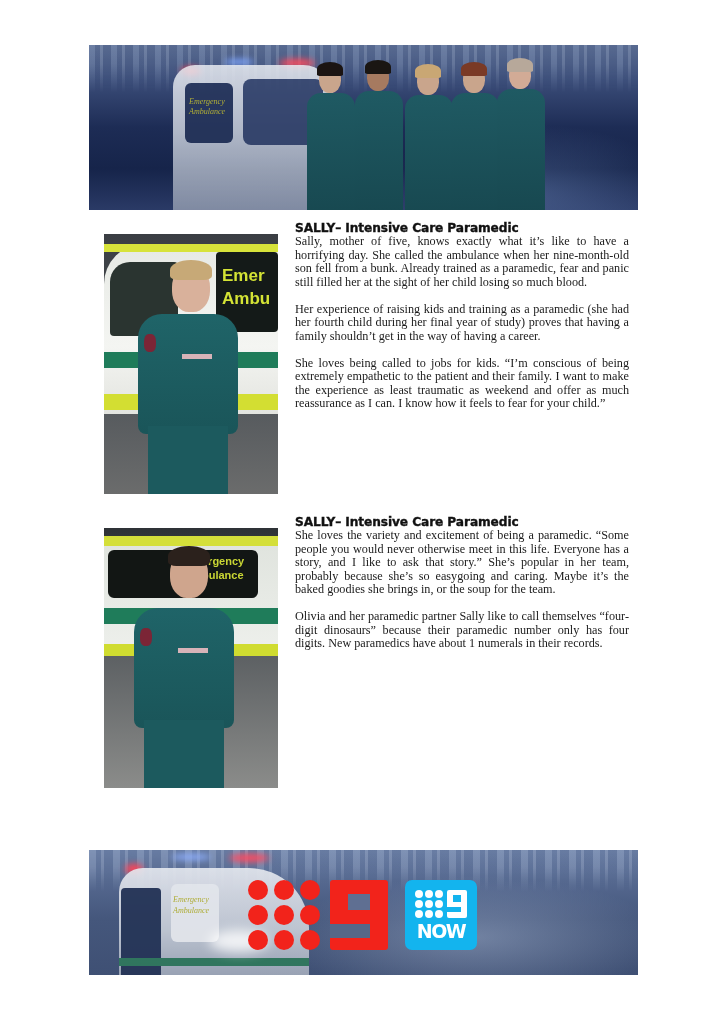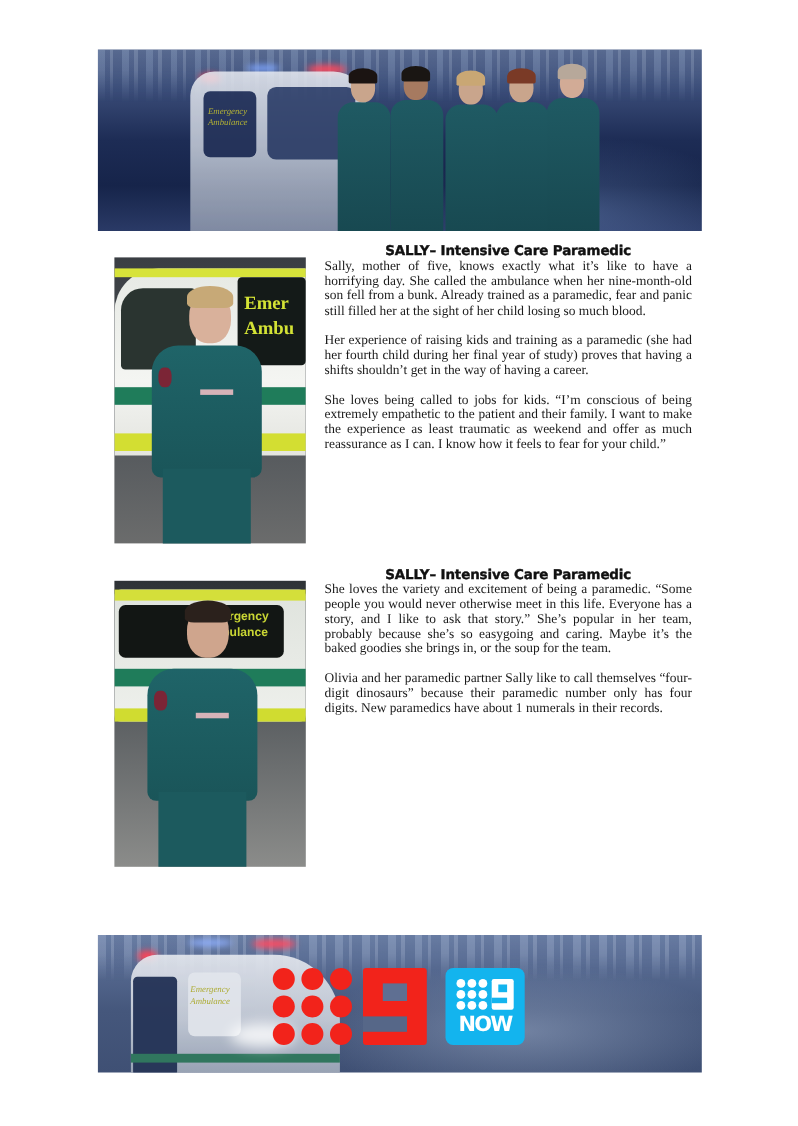--- a/index.html
+++ b/index.html
@@ -139,21 +139,20 @@
       position: absolute;
       left: 104px;
       width: 174px;
       height: 260px;
       overflow: hidden;
     }
     .photo.sally {
       top: 234px;
       background:
         linear-gradient(180deg, #3a3e43 0%, #4e5358 55%, #6b6c6c 100%);
-      font-family: Liberation Serif, serif;
     }
     .photo.olivia {
       top: 528px;
       background:
         linear-gradient(180deg, #2e3236 0%, #595d60 45%, #8b8c8a 100%);
     }
     .photo .van {
       position: absolute;
       left: 0;
       width: 174px;
@@ -274,21 +273,21 @@
     .profile-text.sally { top: 221px; }
     .profile-text.olivia { top: 515px; }
     .profile-text h2 {
       margin: 0;
       font-family: "DejaVu Sans", sans-serif;
       font-weight: 900;
       font-size: 12.2px;
       line-height: 14px;
       letter-spacing: -0.1px;
       color: #111;
-      text-align: center;
+      text-align: left;
       -webkit-text-stroke: 0.35px #111;
     }
     .profile-text p {
       margin: 0 0 13.5px 0;
       font-family: Liberation Serif, serif;
     }
 
     
     .banner-bottom {
       position: absolute;
@@ -533,21 +532,21 @@
     <div class="badge"></div>
     <div class="tag"></div>
     <div class="head"></div>
     <div class="hair"></div>
   </div>
 </div>
 
 <div class="profile-text sally">
   <h2>SALLY– Intensive Care Paramedic</h2>
   <p>Sally, mother of five, knows exactly what it’s like to have a horrifying day. She called the ambulance when her nine-month-old son fell from a bunk. Already trained as a paramedic, fear and panic still filled her at the sight of her child losing so much blood.</p>
-  <p>Her experience of raising kids and training as a paramedic (she had her fourth child during her final year of study) proves that having a shifts shouldn’t get in the way of having a career.</p>
+  <p>Her experience of raising kids and training as a paramedic (she had her fourth child during her final year of study) proves that having a family shouldn’t get in the way of having a career.</p>
   <p>She loves being called to jobs for kids. “I’m conscious of being extremely empathetic to the patient and their family. I want to make the experience as least traumatic as weekend and offer as much reassurance as I can. I know how it feels to fear for your child.”</p>
 </div>
 
 <div class="photo olivia">
   <div class="van">
     <div class="stripe-y"></div>
     <div class="win"></div>
     <div class="wtext">
       <div>ergency</div>
       <div>bulance</div>

